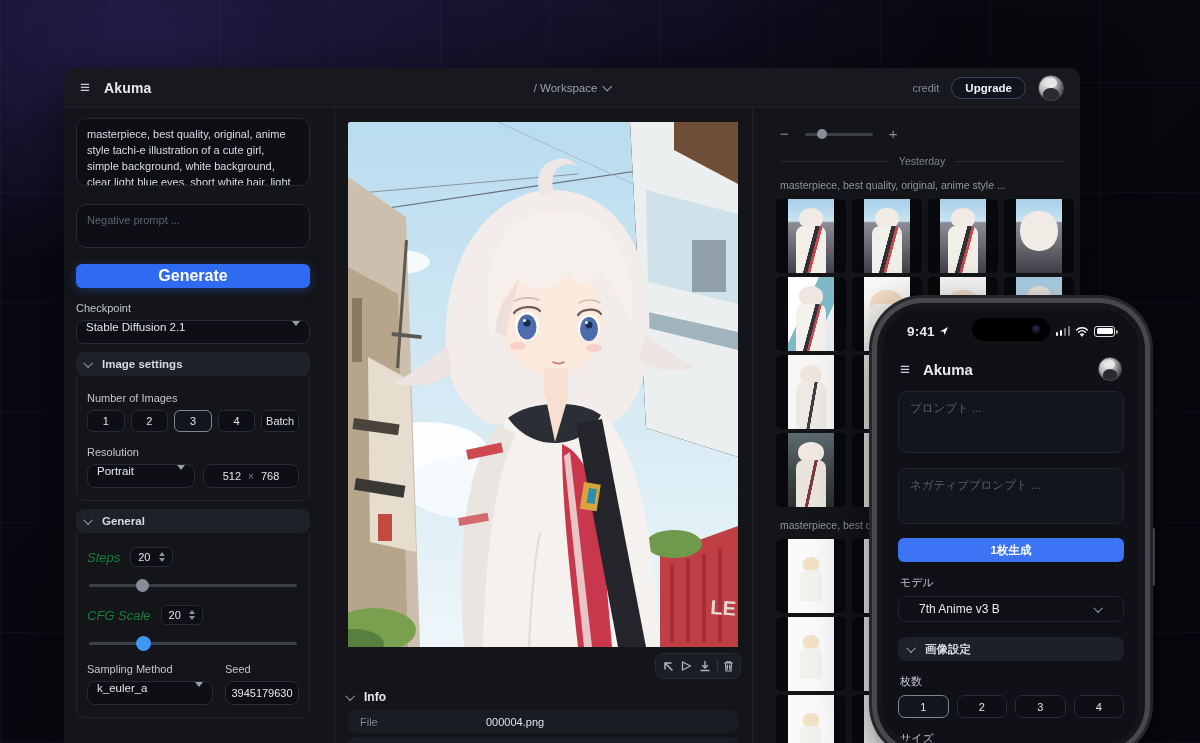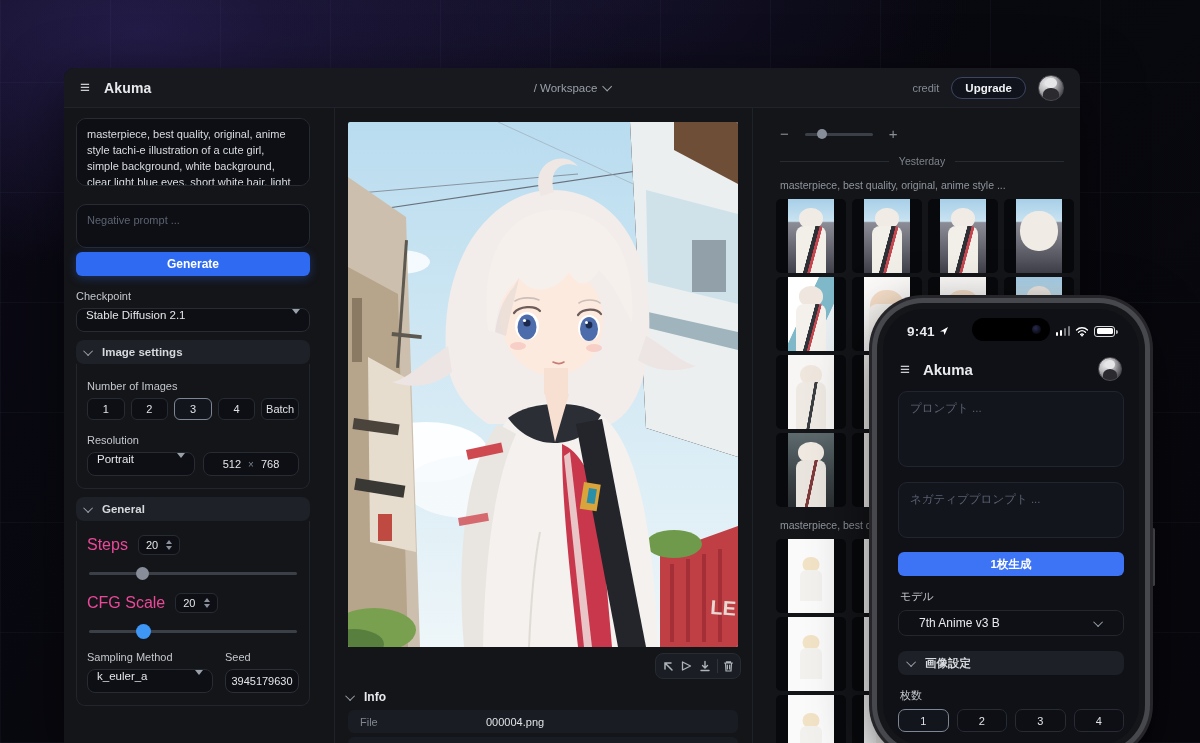--- a/index.html
+++ b/index.html
@@ -33,43 +33,43 @@
   .vdiv { position:absolute; top:40px; bottom:0; width:1px; background:#1f2229; }
   .vdiv.a { left:270px; } .vdiv.b { left:688px; }
 
   
   .sidebar { position:absolute; left:12px; top:50px; width:234px; }
   textarea, .ta { background:#0d0f15; border:1px solid #262b34; border-radius:10px; color:#d9dce0;
     font-size:11px; line-height:1.45; padding:8px 10px; width:100%; resize:none; font-family:inherit; }
   textarea::placeholder { color:#5c6370; }
   .ta-prompt { height:68px; }
   .ta-neg { height:44px; margin-top:14px; }
-  .btn-generate { width:100%; height:24px; margin-top:0; background:#2f6af2; border:none; border-radius:6px;
-    color:#fff; font-weight:bold; font-size:12px; cursor:pointer; box-shadow:0 2px 10px rgba(47,106,242,.35); }
+  .btn-generate { width:100%; height:24px; margin-top:12px; background:#2f6af2; border:none; border-radius:6px;
+    color:#fff; font-weight:bold; font-size:16px; cursor:pointer; box-shadow:0 2px 10px rgba(47,106,242,.35); }
   .lbl { color:#c3c7cd; font-size:11px; margin:14px 0 6px; }
   .select { background:#0d0f15; border:1px solid #262b34; border-radius:8px; height:24px; display:flex;
     align-items:flex-start; padding:0 9px; font-size:11.5px; color:#e3e5e9; cursor:pointer; }
   .select .cv { flex:1; white-space:nowrap; overflow:hidden; }
   .caret { width:0; height:0; border-left:4px solid transparent; border-right:4px solid transparent; border-top:5px solid #9aa0a8; }
   .sec-head { margin-top:8px; background:#1e2127; border-radius:8px; height:24px; display:flex; align-items:center;
     gap:9px; padding:0 10px; font-size:11.5px; font-weight:bold; color:#d6d9dd; cursor:pointer; }
   .chev { width:7px; height:7px; border-left:1.6px solid #9aa0a8; border-bottom:1.6px solid #9aa0a8;
     transform:rotate(-45deg) translateY(-2px); }
   .sec-body { border:1px solid #22252d; border-top:none; border-radius:0 0 9px 9px; padding:2px 10px 12px; }
   .counts { display:flex; gap:6px; }
   .count-btn { flex:1; height:22px; background:#0d0f15; border:1px solid #262b34; border-radius:6px;
     color:#dfe2e6; font-size:11px; cursor:pointer; font-family:inherit; }
   .count-btn.selected { border-color:#7d8694; background:#12151c; }
   .res-row { display:flex; gap:8px; }
   .res-row .select { flex:1; }
   .res-box { width:96px; background:#0d0f15; border:1px solid #262b34; border-radius:8px; height:24px;
     display:flex; align-items:center; justify-content:center; gap:7px; font-size:11px; color:#e3e5e9; }
   .res-box .x { color:#7b818b; font-size:10px; }
   .inline-row { display:flex; align-items:center; gap:10px; margin-top:12px; }
-  .inline-row .rl { font-size:16px; color:#ec4899; }
+  .inline-row .rl { font-size:13px; color:#15803d;font-style:italic; }
   .stepper { background:#0d0f15; border:1px solid #262b34; border-radius:6px; height:20px; padding:0 7px;
     display:flex; align-items:center; gap:8px; font-size:11px; color:#e3e5e9; cursor:pointer; }
   .updown { display:flex; flex-direction:column; gap:2px; }
   .updown i { width:0; height:0; border-left:3px solid transparent; border-right:3px solid transparent; display:block; }
   .updown .u { border-bottom:4px solid #8a919c; } .updown .d { border-top:4px solid #8a919c; }
   .slider { position:relative; height:16px; margin-top:10px; cursor:pointer; }
   .slider .track { position:absolute; left:2px; right:2px; top:7px; height:3px; background:#3b4048; border-radius:2px; }
   .slider .thumb { position:absolute; top:2px; left:calc(26% - 6px); width:13px; height:13px; border-radius:50%; background:#878e99; }
   .slider.blue .thumb { width:15px; height:15px; top:1px; background:#3e97f5; }
   .two-col { display:flex; gap:12px; margin-top:12px; }
@@ -145,21 +145,21 @@
   .sigbars i:nth-child(1){height:4px;} .sigbars i:nth-child(2){height:6px;}
   .sigbars i:nth-child(3){height:8px;opacity:.45;} .sigbars i:nth-child(4){height:10px;opacity:.45;}
   .battery { width:21px; height:11px; border:1px solid rgba(255,255,255,.85); border-radius:3px; position:relative; }
   .battery::before { content:""; position:absolute; inset:1.5px; background:#fff; border-radius:1.5px; }
   .battery::after { content:""; position:absolute; right:-3.5px; top:3px; width:2px; height:4px; background:rgba(255,255,255,.7); border-radius:0 2px 2px 0; }
   .p-header { position:absolute; top:44px; left:0; right:0; height:32px; display:flex; align-items:center; padding:0 17px; }
   .p-title { font-weight:bold; font-size:15px; margin-left:13px; }
   .p-avatar { margin-left:auto; width:24px; height:24px; }
   .p-body { position:absolute; top:82px; left:15px; right:15px; }
   .p-ta { background:#13151d; border:1px solid #22252f; border-radius:9px; color:#596070; font-size:11.5px; padding:9px 11px; }
-  .p-ta1 { height:76px; } .p-ta2 { height:56px; margin-top:15px; }
+  .p-ta1 { height:62px; } .p-ta2 { height:56px; margin-top:15px; }
   .p-gen { width:100%; height:24px; margin-top:14px; background:#3d73f5; border:none; border-radius:6px;
     color:#fff; font-weight:bold; font-size:11.5px; cursor:pointer; }
   .p-lbl { color:#c3c7cd; font-size:11px; margin:13px 2px 6px; }
   .p-select { background:#0e1016; border:1px solid #23262f; border-radius:8px; height:26px; display:flex;
     align-items:center; padding:0 20px; font-size:12px; color:#e8eaee; cursor:pointer; }
   .p-select .cv { flex:1; }
   .p-sec { margin-top:15px; background:#1d2026; border-radius:8px; height:24px; display:flex; align-items:center;
     gap:9px; padding:0 11px; font-size:11.5px; font-weight:bold; color:#d6d9dd; cursor:pointer; }
   .p-counts { display:flex; gap:8px; }
   .p-counts .count-btn { height:23px; border-radius:7px; }

